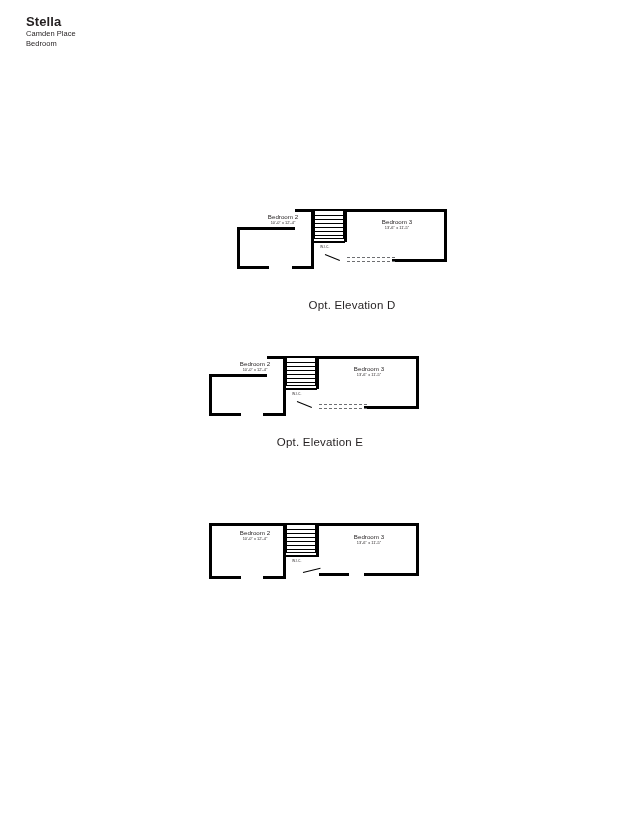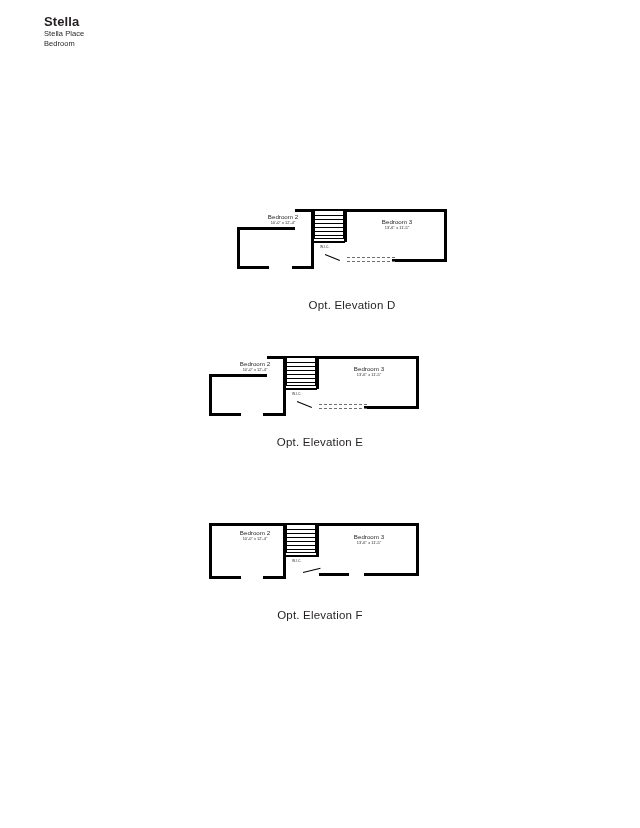--- a/index.html
+++ b/index.html
@@ -12,21 +12,21 @@
     height: 828px;
     position: relative;
     font-family: "Liberation Sans", sans-serif;
     color: #231f20;
     overflow: hidden;
   }
 
   
   .doc-header {
     position: absolute;
-    left: 44px;
+    left: 26px;
     top: 14px;
   }
   .doc-title {
     font-size: 13px;
     font-weight: bold;
     line-height: 15px;
     letter-spacing: 0.1px;
   }
   .doc-sub {
     font-size: 7.5px;
@@ -105,21 +105,21 @@
     background: #000;
     transform-origin: left center;
     height: 1px;
   }
 </style>
 </head>
 <body>
 
 <div class="doc-header">
   <div class="doc-title">Stella</div>
-  <div class="doc-sub">Stella Place</div>
+  <div class="doc-sub">Camden Place</div>
   <div class="doc-sub">Bedroom</div>
 </div>
 
 <div class="plan-block" style="top:205px;padding-left:32px;">
   <div class="plan-canvas">
 
     <div class="wall" style="left:0px;  top:22px; width:3px;  height:42px;"></div>
     <div class="wall" style="left:0px;  top:22px; width:58px; height:3px;"></div>
     <div class="wall" style="left:0px;  top:61px; width:32px; height:3px;"></div>
     <div class="wall" style="left:55px; top:61px; width:22px; height:3px;"></div>
@@ -239,14 +239,13 @@
     <div class="room-label" style="left:16px; top:14px; width:68px;">
       <span class="room-name">Bedroom 2</span>
       <span class="room-dims">10'-0" x 12'-4"</span>
     </div>
     <div class="room-label" style="left:130px; top:18px; width:68px;">
       <span class="room-name">Bedroom 3</span>
       <span class="room-dims">13'-6" x 11'-5"</span>
     </div>
   </div>
 
-  <div class="plan-caption" style="margin-top:22px;">Opt. Elevation F</div>
 </div>
 
 </body></html>

